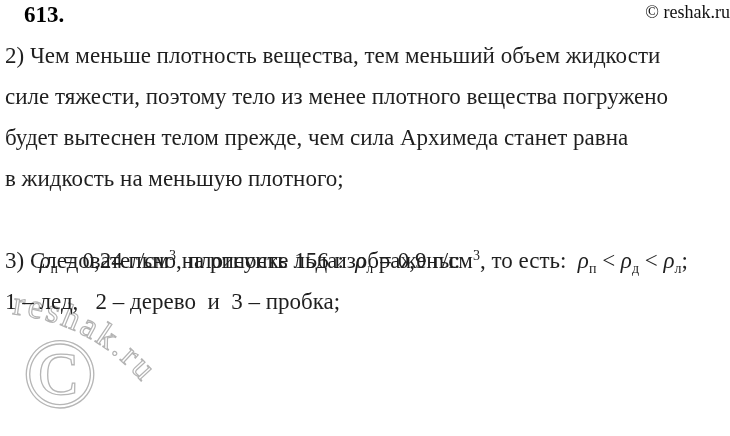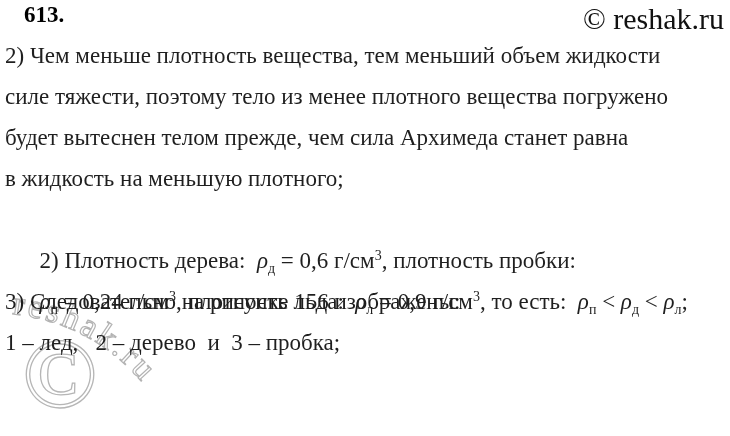--- a/index.html
+++ b/index.html
@@ -38,23 +38,23 @@
     position: absolute;
     left: 24px;
     top: 2px;
     font-size: 23px;
     font-weight: 700;
     color: #000000;
     z-index: 1;
   }
   .copyright {
     position: absolute;
-    right: 6px;
+    right: 0;
     top: 2px;
-    font-size: 30px;
+    font-size: 18px;
     color: #111111;
     z-index: 1;
   }
   .solution-body {
     position: absolute;
     left: 5px;
     top: 35px;
     right: 2px;
     z-index: 1;
   }
@@ -89,23 +89,20 @@
   <div class="solution-body">
 
     <div class="line">2) Чем меньше плотность вещества, тем меньший объем жидкости</div>
 
     <div class="line">силе тяжести, поэтому тело из менее плотного вещества погружено</div>
 
     <div class="line">будет вытеснен телом прежде, чем сила Архимеда станет равна</div>
 
     <div class="line">в жидкость на меньшую плотного;</div>
 
-    <div class="line">
-      <span>2) Плотность дерева:  </span><span class="rho">ρ</span><span class="sb">д</span><span> = 0,6 г/см</span><span class="sp">3</span><span>, плотность пробки:</span>
-    </div>
 
     <div class="line">
       <span class="rho">ρ</span><span class="sb">п</span><span> = 0,24 г/см</span><span class="sp">3</span><span>, плотность льда:  </span><span class="rho">ρ</span><span class="sb">л</span><span> = 0,9 г/см</span><span class="sp">3</span><span>, то есть:  </span><span class="rho">ρ</span><span class="sb">п</span><span> &lt; </span><span class="rho">ρ</span><span class="sb">д</span><span> &lt; </span><span class="rho">ρ</span><span class="sb">л</span><span>;</span>
     </div>
 
     <div class="line">3) Следовательно на рисунке 156 изображены:</div>
 
     <div class="line">1 – лед,   2 – дерево  и  3 – пробка;</div>
 
     <div class="line answer-line">

